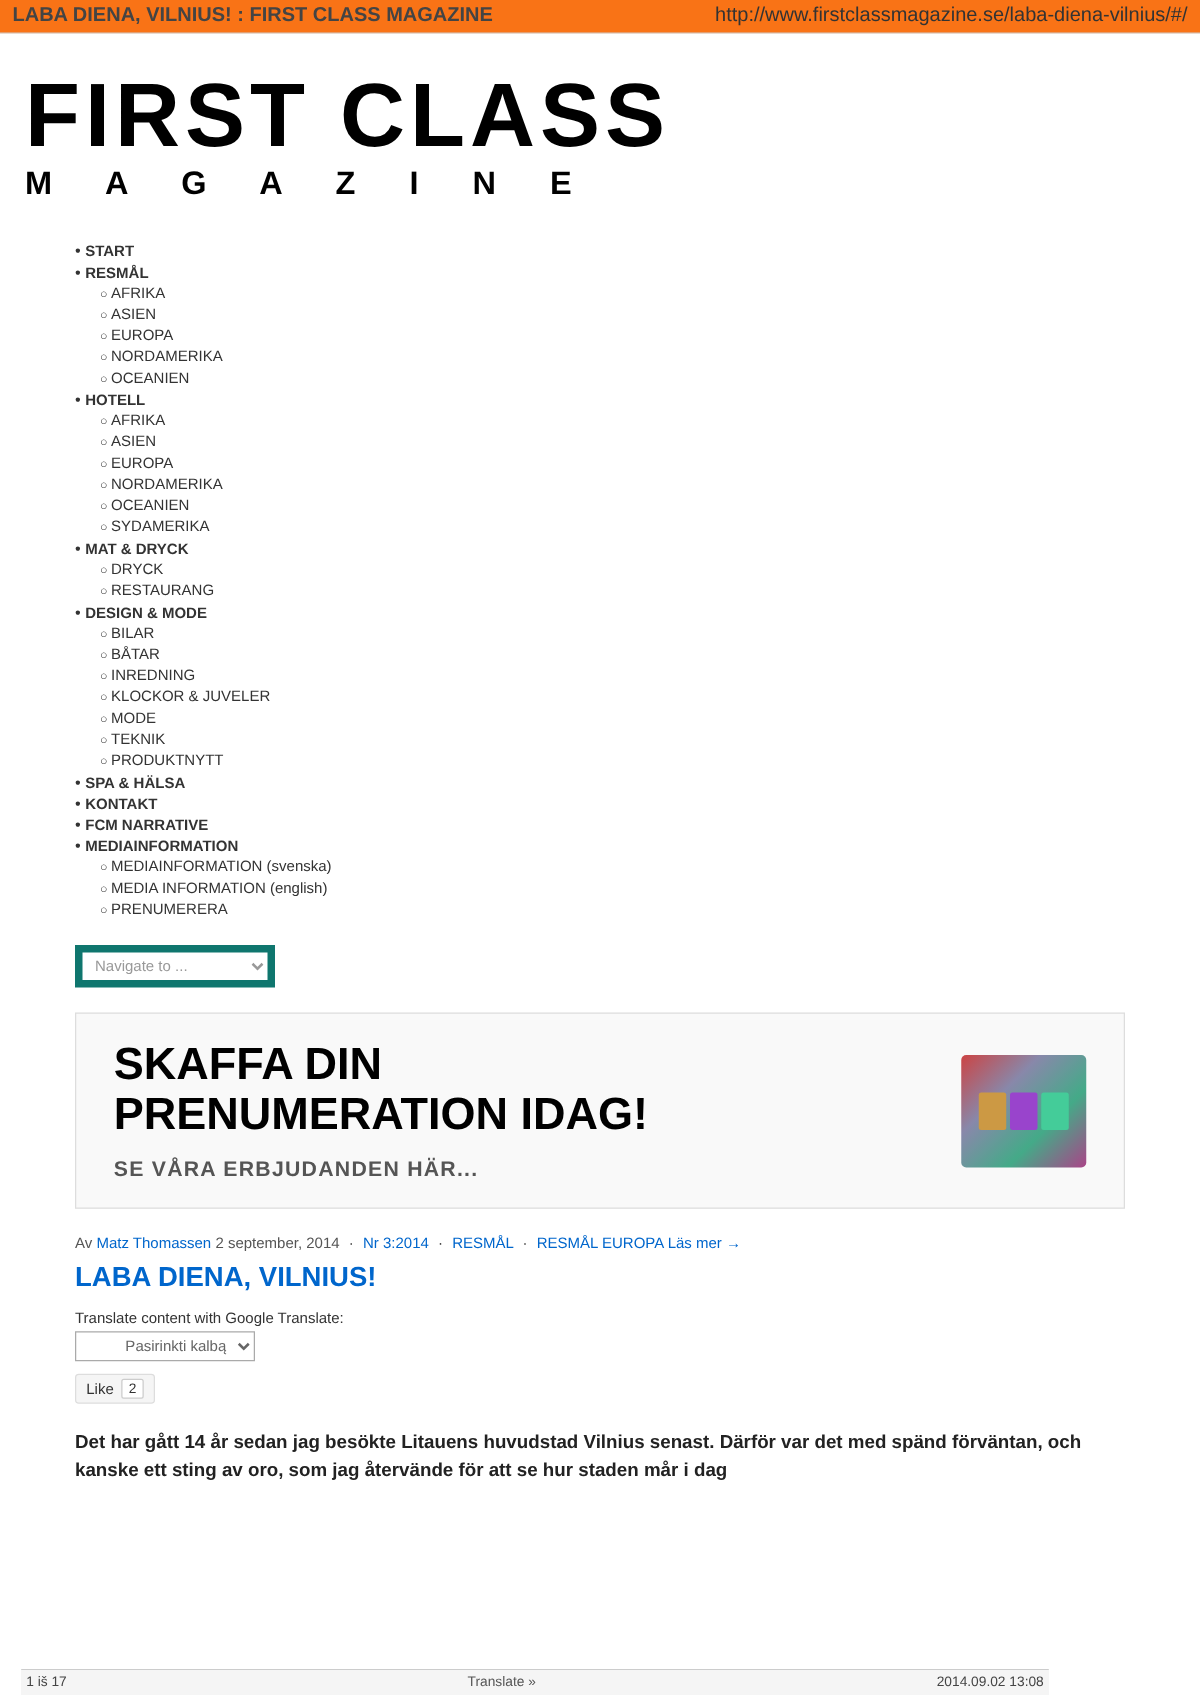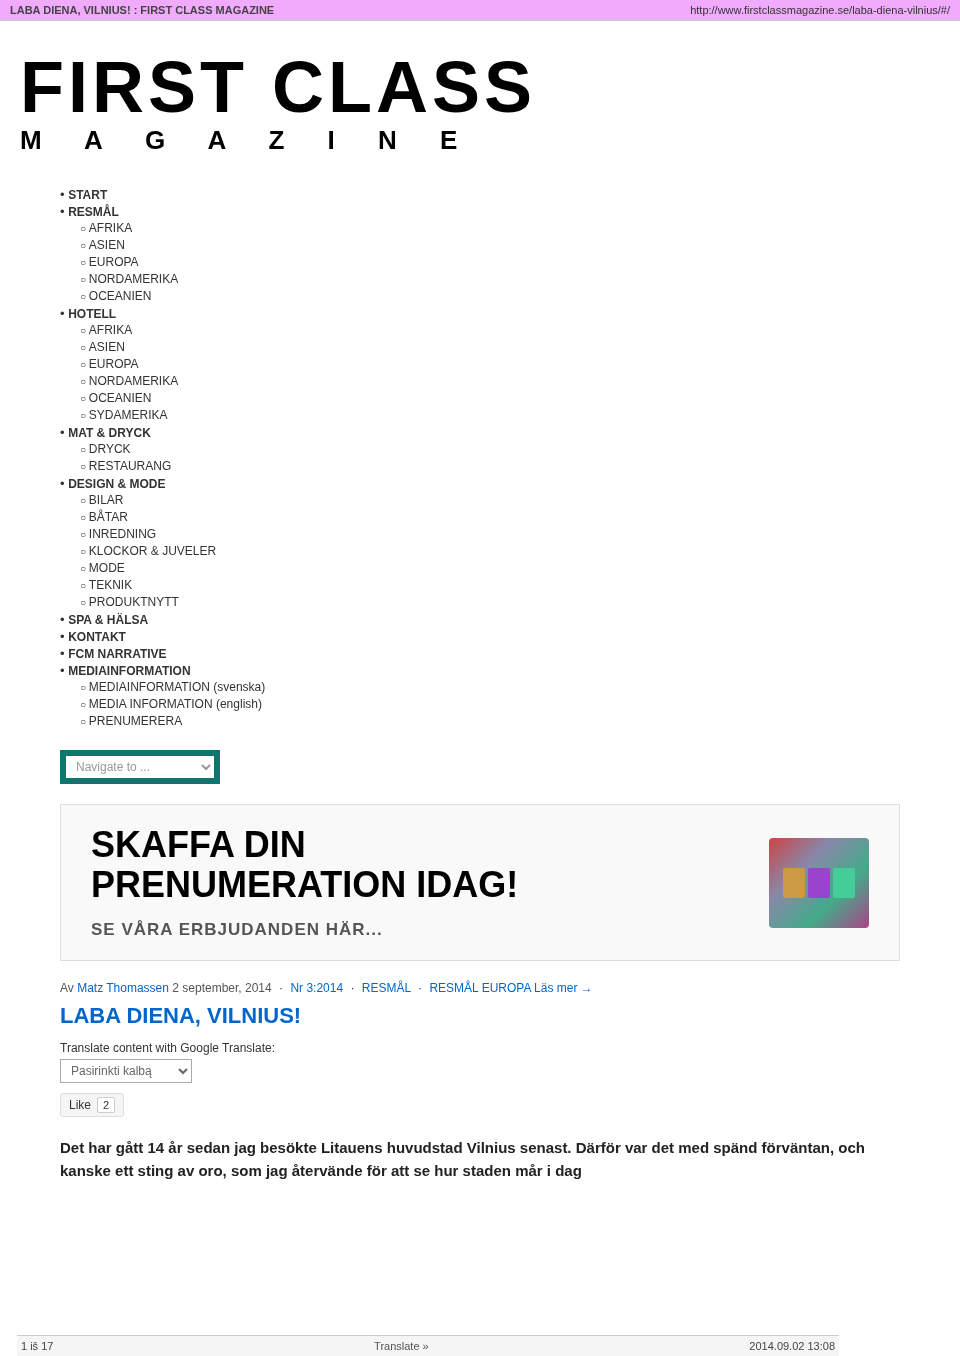--- a/index.html
+++ b/index.html
@@ -9,24 +9,24 @@
       color: #333;
       background: #fff;
       width: 960px;
     }
 
     
     .browser-bar {
       display: flex;
       align-items: center;
       justify-content: space-between;
-      background: #f0abfc;
+      background: #f97316;
       border-bottom: 1px solid #ccc;
       padding: 4px 10px;
-      font-size: 11px;
+      font-size: 16px;
       color: #444;
     }
     .browser-title { font-weight: bold; }
     .browser-url { color: #333; }
 
     
     .page-wrapper {
       padding: 0;
       background: #fff;
     }
@@ -200,22 +200,23 @@
       color: #333;
       margin-bottom: 4px;
     }
     .translate-select {
       display: block;
       margin-top: 4px;
       padding: 3px 6px;
       font-size: 12px;
       border: 1px solid #aaa;
       background: #fff;
-      width: 132px;
+      width: 144px;
       color: #666;
+      text-align: right;
     }
     .like-button {
       display: inline-flex;
       align-items: center;
       gap: 6px;
       margin-top: 10px;
       border: 1px solid #ddd;
       border-radius: 3px;
       padding: 3px 8px;
       font-size: 12px;

